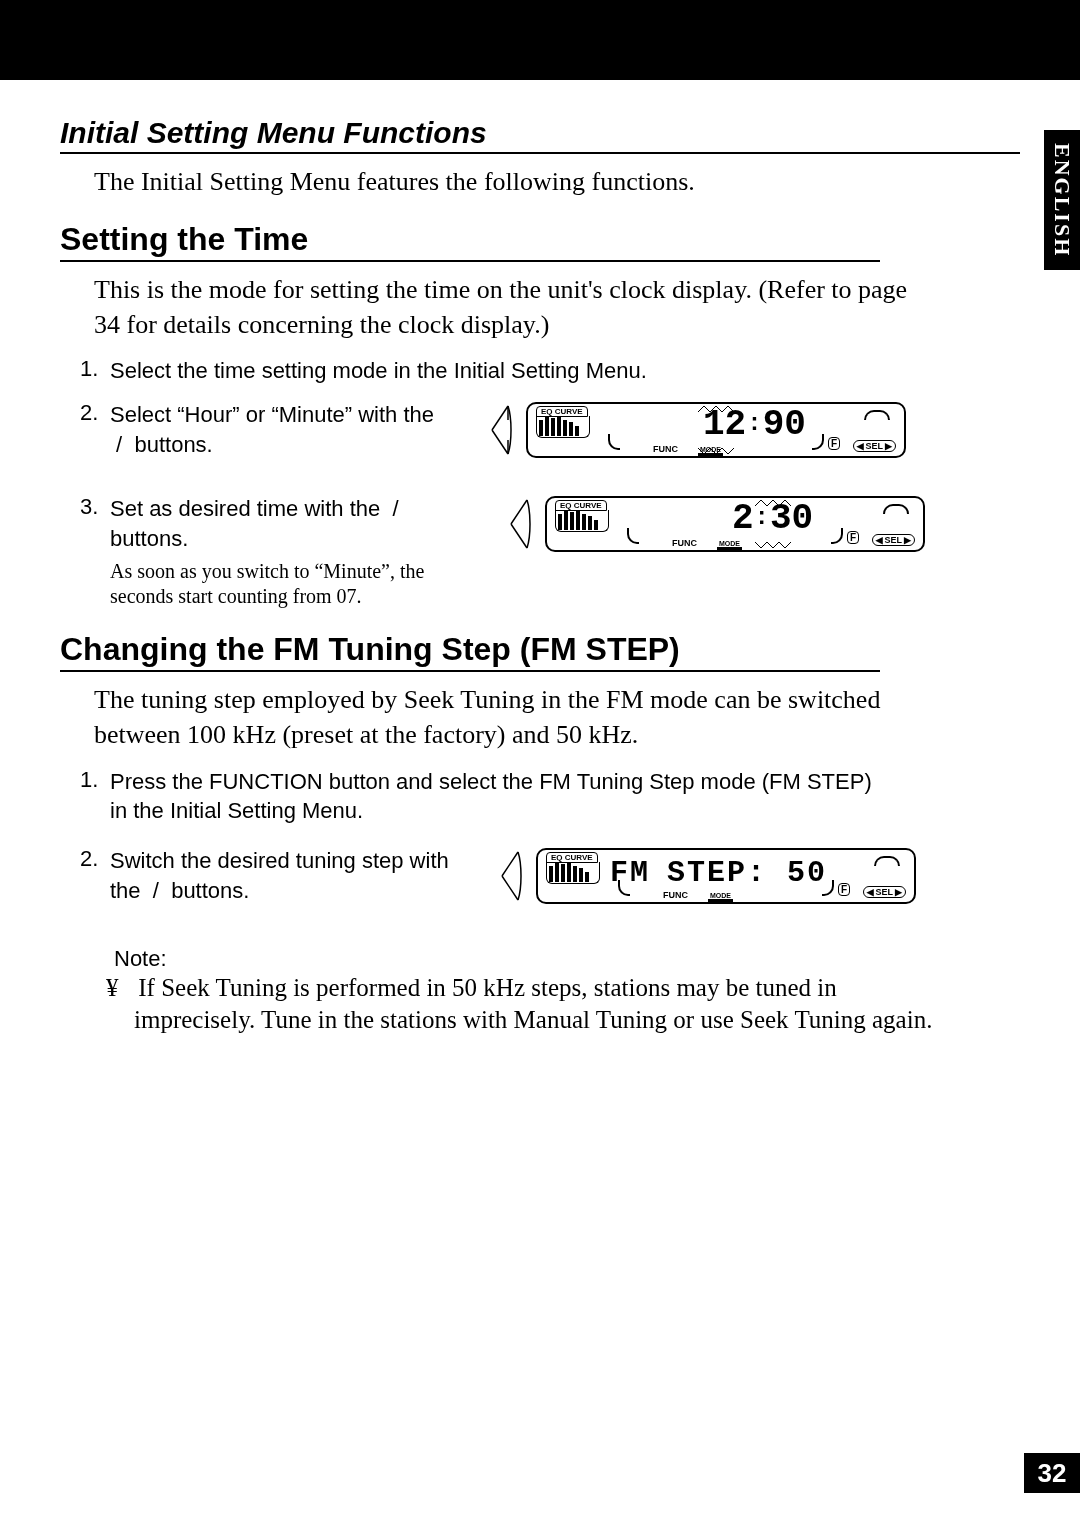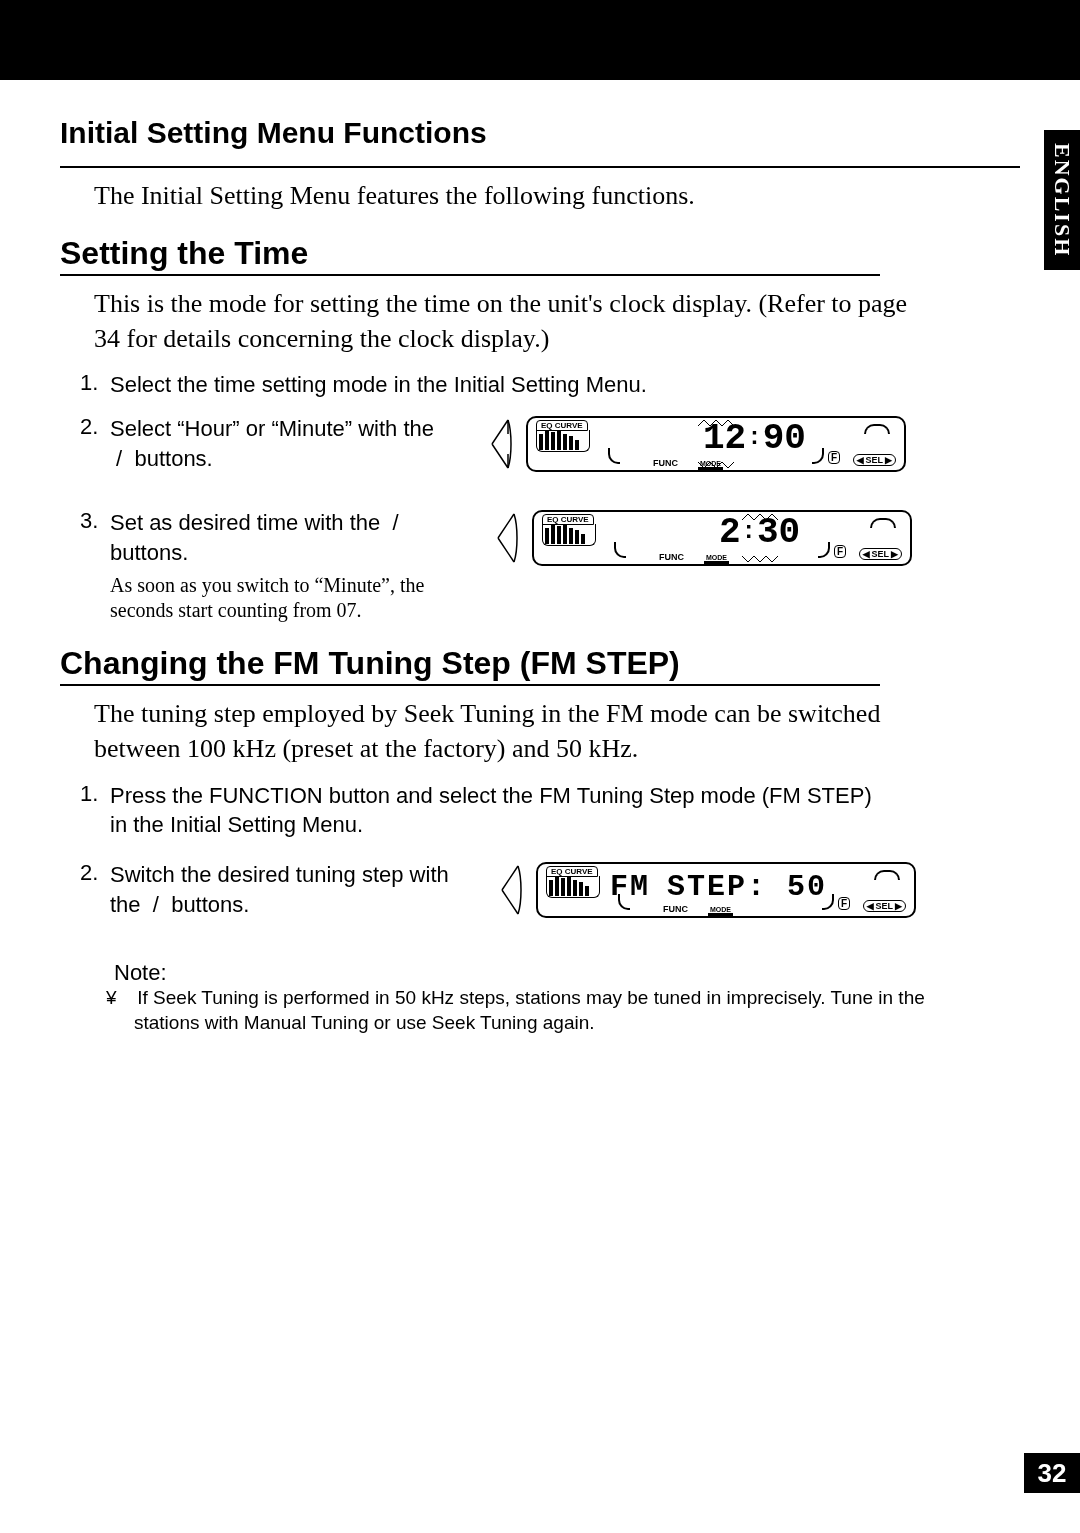--- a/index.html
+++ b/index.html
@@ -55,21 +55,22 @@
     font-family: Arial, Helvetica, sans-serif;
     font-weight: bold;
     font-size: 26px;
   }
   h1.section-title {
     font-family: Arial, Helvetica, sans-serif;
     font-weight: 800;
     font-size: 30px;
     margin: 20px 0 2px 0;
     border-bottom: 2px solid #000;
-    padding-bottom: 16px;
+    padding-bottom: 2px;
+    font-style: italic;
   }
   h2.sub-title {
     font-family: Arial, Helvetica, sans-serif;
     font-weight: 800;
     font-size: 32px;
     margin: 22px 0 2px 0;
     border-bottom: 2px solid #000;
     padding-bottom: 2px;
     width: 820px;
   }
@@ -206,22 +207,22 @@
   .lcd .hl-bot { bottom: 2px; }
   .note-block {
     margin: 40px 0 0 54px;
     max-width: 820px;
   }
   .note-heading {
     font-family: Arial, Helvetica, sans-serif;
     font-size: 22px;
   }
   .note-body {
-    font-family: Liberation Sans, sans-serif;
-    font-size: 19px;
+    font-family: Liberation Serif, serif;
+    font-size: 25px;
     line-height: 1.3;
     padding-left: 20px;
     text-indent: -14px;
   }
   .bullet { display:inline-block; width: 12px;}
 </style>
 </head>
 <body>
 
 <div class="page">
@@ -280,21 +281,21 @@
             <div class="loop"></div>
             <div class="f-badge">F</div>
             <div class="sel-box">◀ <span>SEL</span> ▶</div>
           </div>
         </div>
       </div>
     </div>
 
     <div class="step-row" style="margin-top:34px;">
       <div class="step-num">3.</div>
-      <div class="step-body" style="display:flex; gap:26px; align-items:flex-start;">
+      <div class="step-body" style="display:flex; gap:39px; align-items:flex-start;">
         <div style="max-width:340px">
           <div class="step-main">Set as desired time with the &nbsp;/&nbsp; buttons.</div>
           <div class="step-note">As soon as you switch to “Minute”, the seconds start counting from 07.</div>
         </div>
         <div class="diagram-wrap">
           <svg class="pointer-svg" width="28" height="60" viewBox="0 0 28 60">
             <path d="M2 30 L18 6 M2 30 L18 54" stroke="#000" stroke-width="1.5" fill="none"></path>
             <path d="M18 6 C 22 18, 22 42, 18 54" stroke="#000" stroke-width="1.5" fill="none"></path>
           </svg>
           <div class="lcd">

